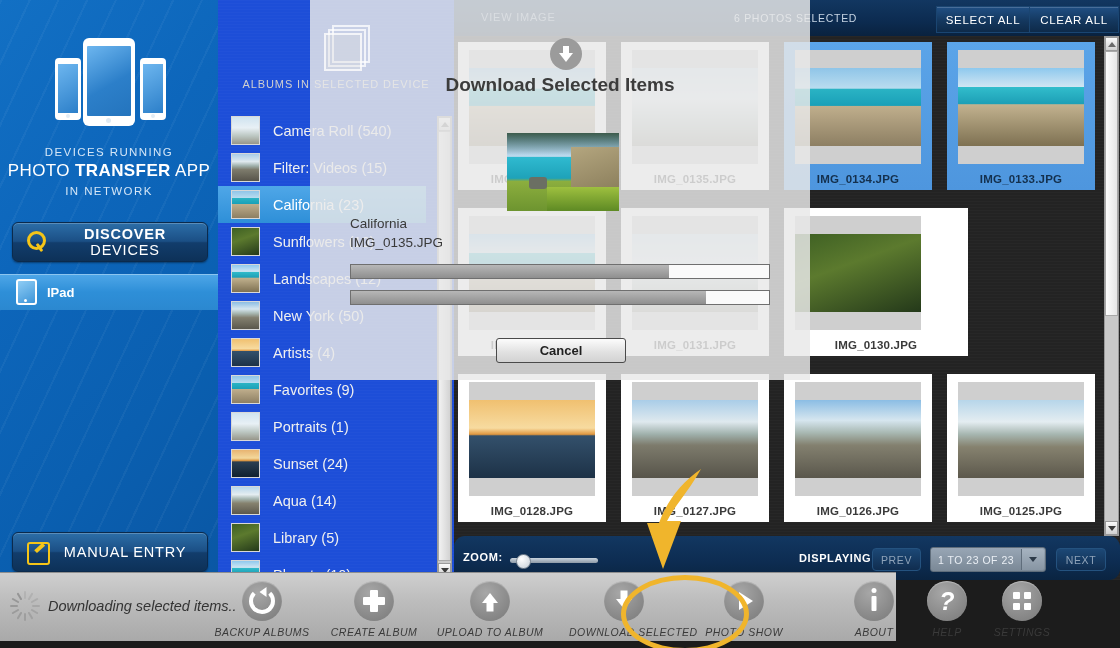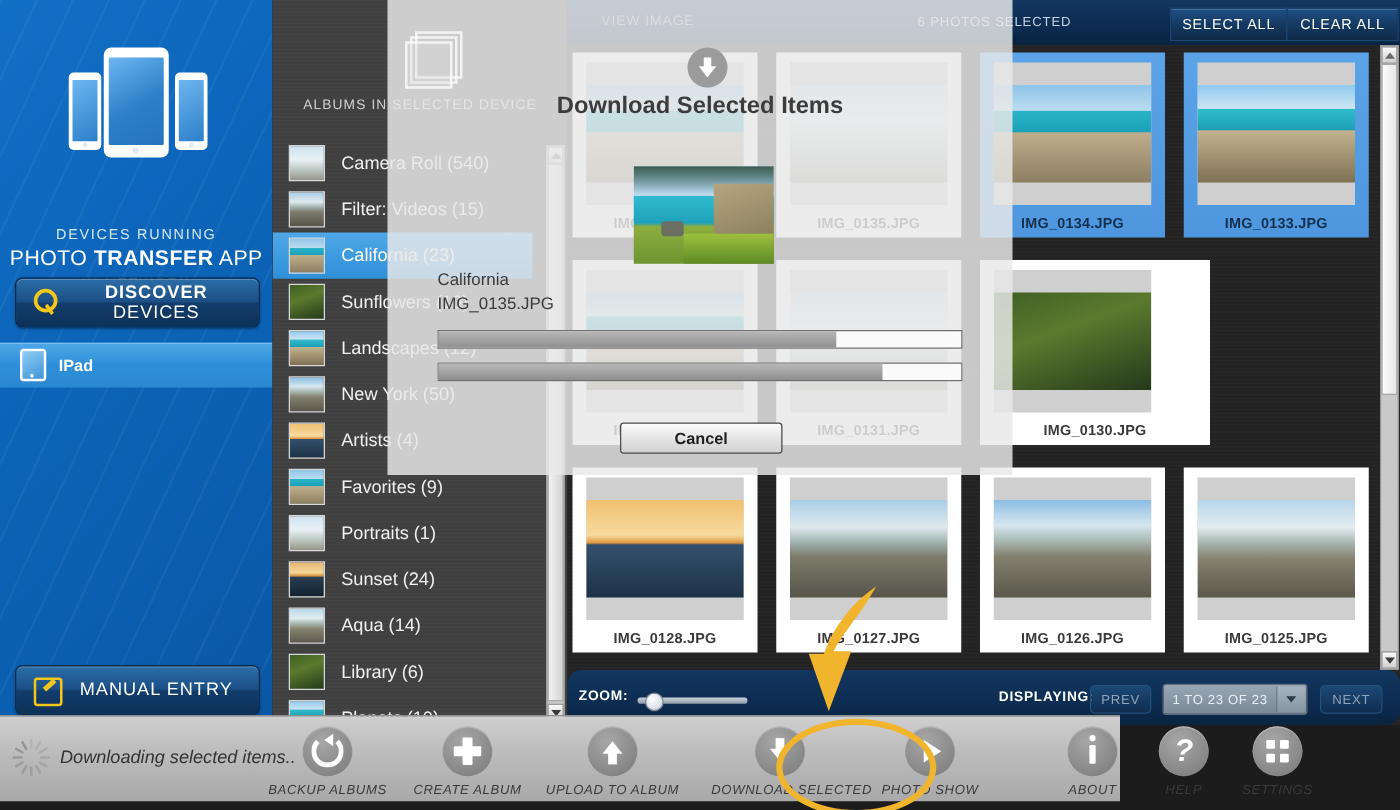--- a/index.html
+++ b/index.html
@@ -26,21 +26,21 @@
   .tab-big{position:absolute;left:83px;top:0;width:52px;height:88px;background:#fff;border-radius:6px;}
   .tab-big i{position:absolute;left:4px;top:8px;right:4px;bottom:10px;
      background:linear-gradient(150deg,#6db6ef,#2c7fc9 55%,#2474bd);border-radius:1px;display:block;}
   .tab-big u{position:absolute;left:23px;bottom:3px;width:5px;height:5px;border-radius:50%;background:#dfe9f2;display:block;}
   .ph{position:absolute;width:26px;height:62px;background:#fff;border-radius:4px;top:20px;}
   .ph i{position:absolute;left:3px;top:6px;right:3px;bottom:7px;background:linear-gradient(150deg,#6db6ef,#2c7fc9);display:block;}
   .ph u{position:absolute;left:11px;bottom:2px;width:4px;height:4px;border-radius:50%;background:#e2ecf5;display:block;}
   .ph.l{left:55px;}
   .ph.r{left:140px;}
   .dev-caption{position:absolute;left:0;top:146px;width:218px;text-align:center;color:#eaf3fc;}
-  .dev-caption .l1{font-size:11.5px;letter-spacing:1.4px;color:#d4e6f7;margin-top:36px;}
+  .dev-caption .l1{font-size:11.5px;letter-spacing:1.4px;color:#d4e6f7;}
   .dev-caption .l2{font-size:17px;letter-spacing:.4px;margin-top:3px;color:#ffffff;}
   .dev-caption .l2 b{font-weight:bold;}
   .dev-caption .l2 span{font-weight:normal;}
   .dev-caption .l3{font-size:11.5px;letter-spacing:1.4px;margin-top:4px;color:#d4e6f7;}
 
   .blue-btn{
     position:absolute;left:12px;width:194px;height:38px;border-radius:6px;
     background:linear-gradient(180deg,#2c6ea8 0%,#1b4f85 48%,#123d6c 52%,#0d3158 100%);
     border:1px solid #0b2a4c;box-shadow:inset 0 1px 0 rgba(255,255,255,.22),0 1px 2px rgba(0,0,0,.4);
     color:#fff;display:flex;align-items:center;cursor:pointer;
@@ -63,21 +63,21 @@
     display:flex;align-items:center;cursor:pointer;
     box-shadow:inset 0 1px 0 rgba(255,255,255,.35);
   }
   #device-item-ipad .ipad-ico{width:17px;height:22px;border:2px solid #fff;border-radius:3px;margin-left:16px;background:linear-gradient(150deg,#8fcdf5,#3e95d8);position:relative;}
   #device-item-ipad .ipad-ico:after{content:"";position:absolute;left:6px;bottom:1px;width:3px;height:3px;border-radius:50%;background:#fff;}
   #device-item-ipad .nm{color:#fff;font-size:13px;font-weight:bold;margin-left:10px;}
 
   
   #albums-panel{
     position:absolute;left:218px;top:0;width:236px;height:580px;
-    background:#404040;overflow:hidden;
+    background:#1d4ed8;overflow:hidden;
   }
   #albums-panel:before{content:"";position:absolute;inset:0;
     background:repeating-linear-gradient(0deg,rgba(255,255,255,.018) 0 1px,transparent 1px 3px);}
   #albums-header{position:absolute;left:0;top:78px;width:236px;text-align:center;
     color:#cfcfcf;font-size:11px;letter-spacing:.9px;}
   #albums-list{position:absolute;left:0;top:112px;width:208px;height:466px;overflow:hidden;}
   .album-row{height:37px;display:flex;align-items:center;cursor:pointer;}
   .album-row.sel{background:linear-gradient(180deg,#4fa7e8,#2e8fd8);align-items:center;}
   .album-thumb{width:27px;height:27px;margin-left:13px;border:1px solid #d8d8d8;background:#888;flex:none;overflow:hidden;position:relative;}
   .album-label{margin-left:13px;color:#f0f0f0;font-size:14.5px;white-space:nowrap;}
@@ -305,21 +305,21 @@
         <div class="album-row">
           <div class="album-thumb sc-sunset2"></div>
           <div class="album-label">Sunset (24)</div>
         </div>
         <div class="album-row">
           <div class="album-thumb sc-rocks3"></div>
           <div class="album-label">Aqua (14)</div>
         </div>
         <div class="album-row">
           <div class="album-thumb sc-flowers"></div>
-          <div class="album-label">Library (6)</div>
+          <div class="album-label">Library (5)</div>
         </div>
         <div class="album-row">
           <div class="album-thumb sc-coast2"></div>
           <div class="album-label">Planets (10)</div>
         </div>
       </div>
   </div>
   <div id="albums-scrollbar">
     <div class="sb-arrow sb-up" style="top:0">
         <span></span>

